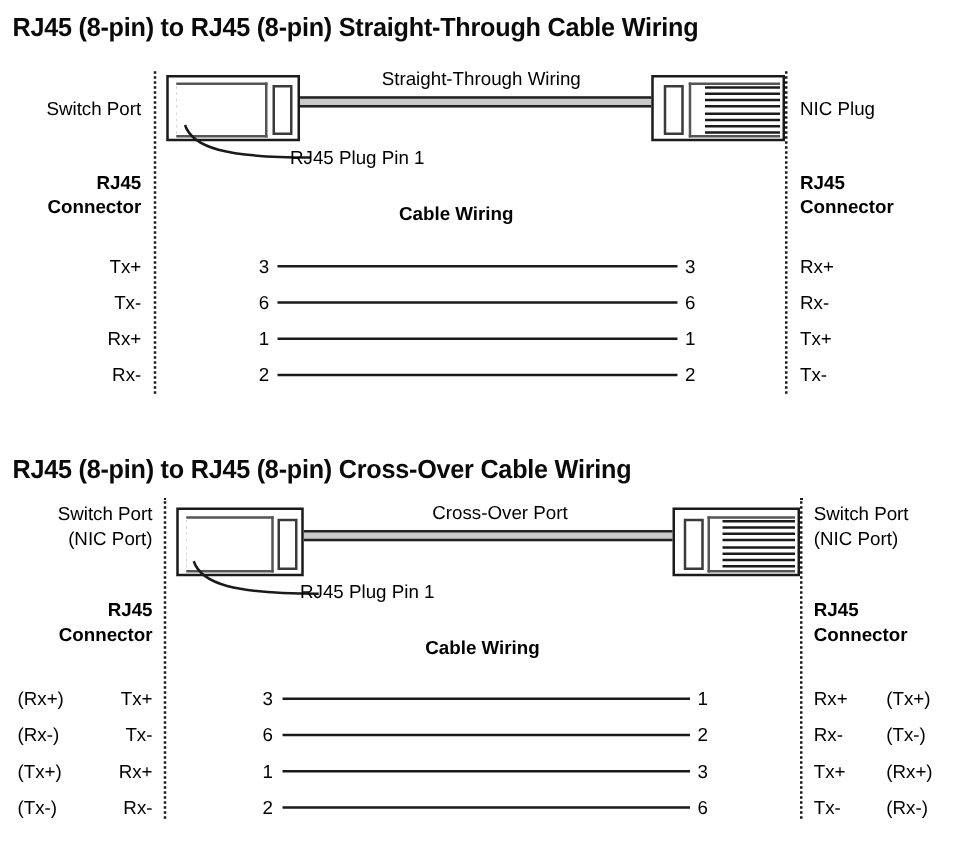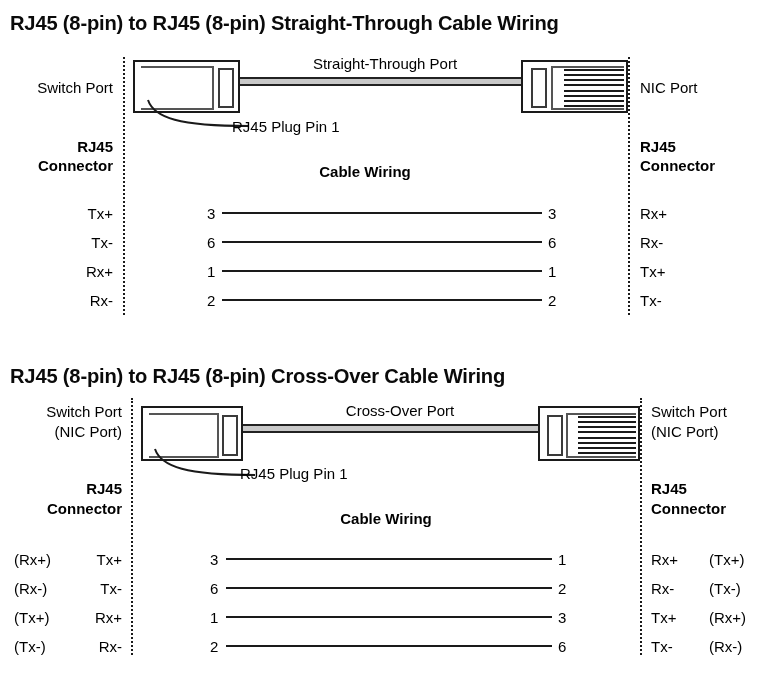--- a/index.html
+++ b/index.html
@@ -52,29 +52,29 @@
 </head>
 <body>
 
 <div class="abs title" style="left:10px;top:11px;">RJ45 (8-pin) to RJ45 (8-pin) Straight-Through Cable Wiring</div>
 
 <div class="abs divider" style="left:123px;top:57px;height:258px;"></div>
 <div class="abs divider" style="left:628px;top:57px;height:258px;"></div>
 
 <div class="abs lbl r" style="left:0;top:80px;width:113px;">Switch Port</div>
 
-<div class="abs lbl" style="left:640px;top:80px;">NIC Port</div>
+<div class="abs lbl" style="left:640px;top:80px;">NIC Plug</div>
 
 <div class="abs lbl b r" style="left:0;top:139px;width:113px;">RJ45</div>
 <div class="abs lbl b r" style="left:0;top:158px;width:113px;">Connector</div>
 
 <div class="abs lbl b" style="left:640px;top:139px;">RJ45</div>
 <div class="abs lbl b" style="left:640px;top:158px;">Connector</div>
 
-<div class="abs lbl c" style="left:240px;top:56px;width:290px;">Straight-Through Port</div>
+<div class="abs lbl c" style="left:240px;top:56px;width:290px;">Straight-Through Wiring</div>
 
 <div class="abs cable" style="left:239px;top:77px;width:295px;height:9px;"></div>
 
 <div class="abs conn" style="left:133px;top:60px;width:107px;height:53px;">
   <div class="abs pins" style="left:6px;top:7px;width:60px;height:38px;">
     <i></i>
       <i></i>
       <i></i>
       <i></i>
       <i></i>

